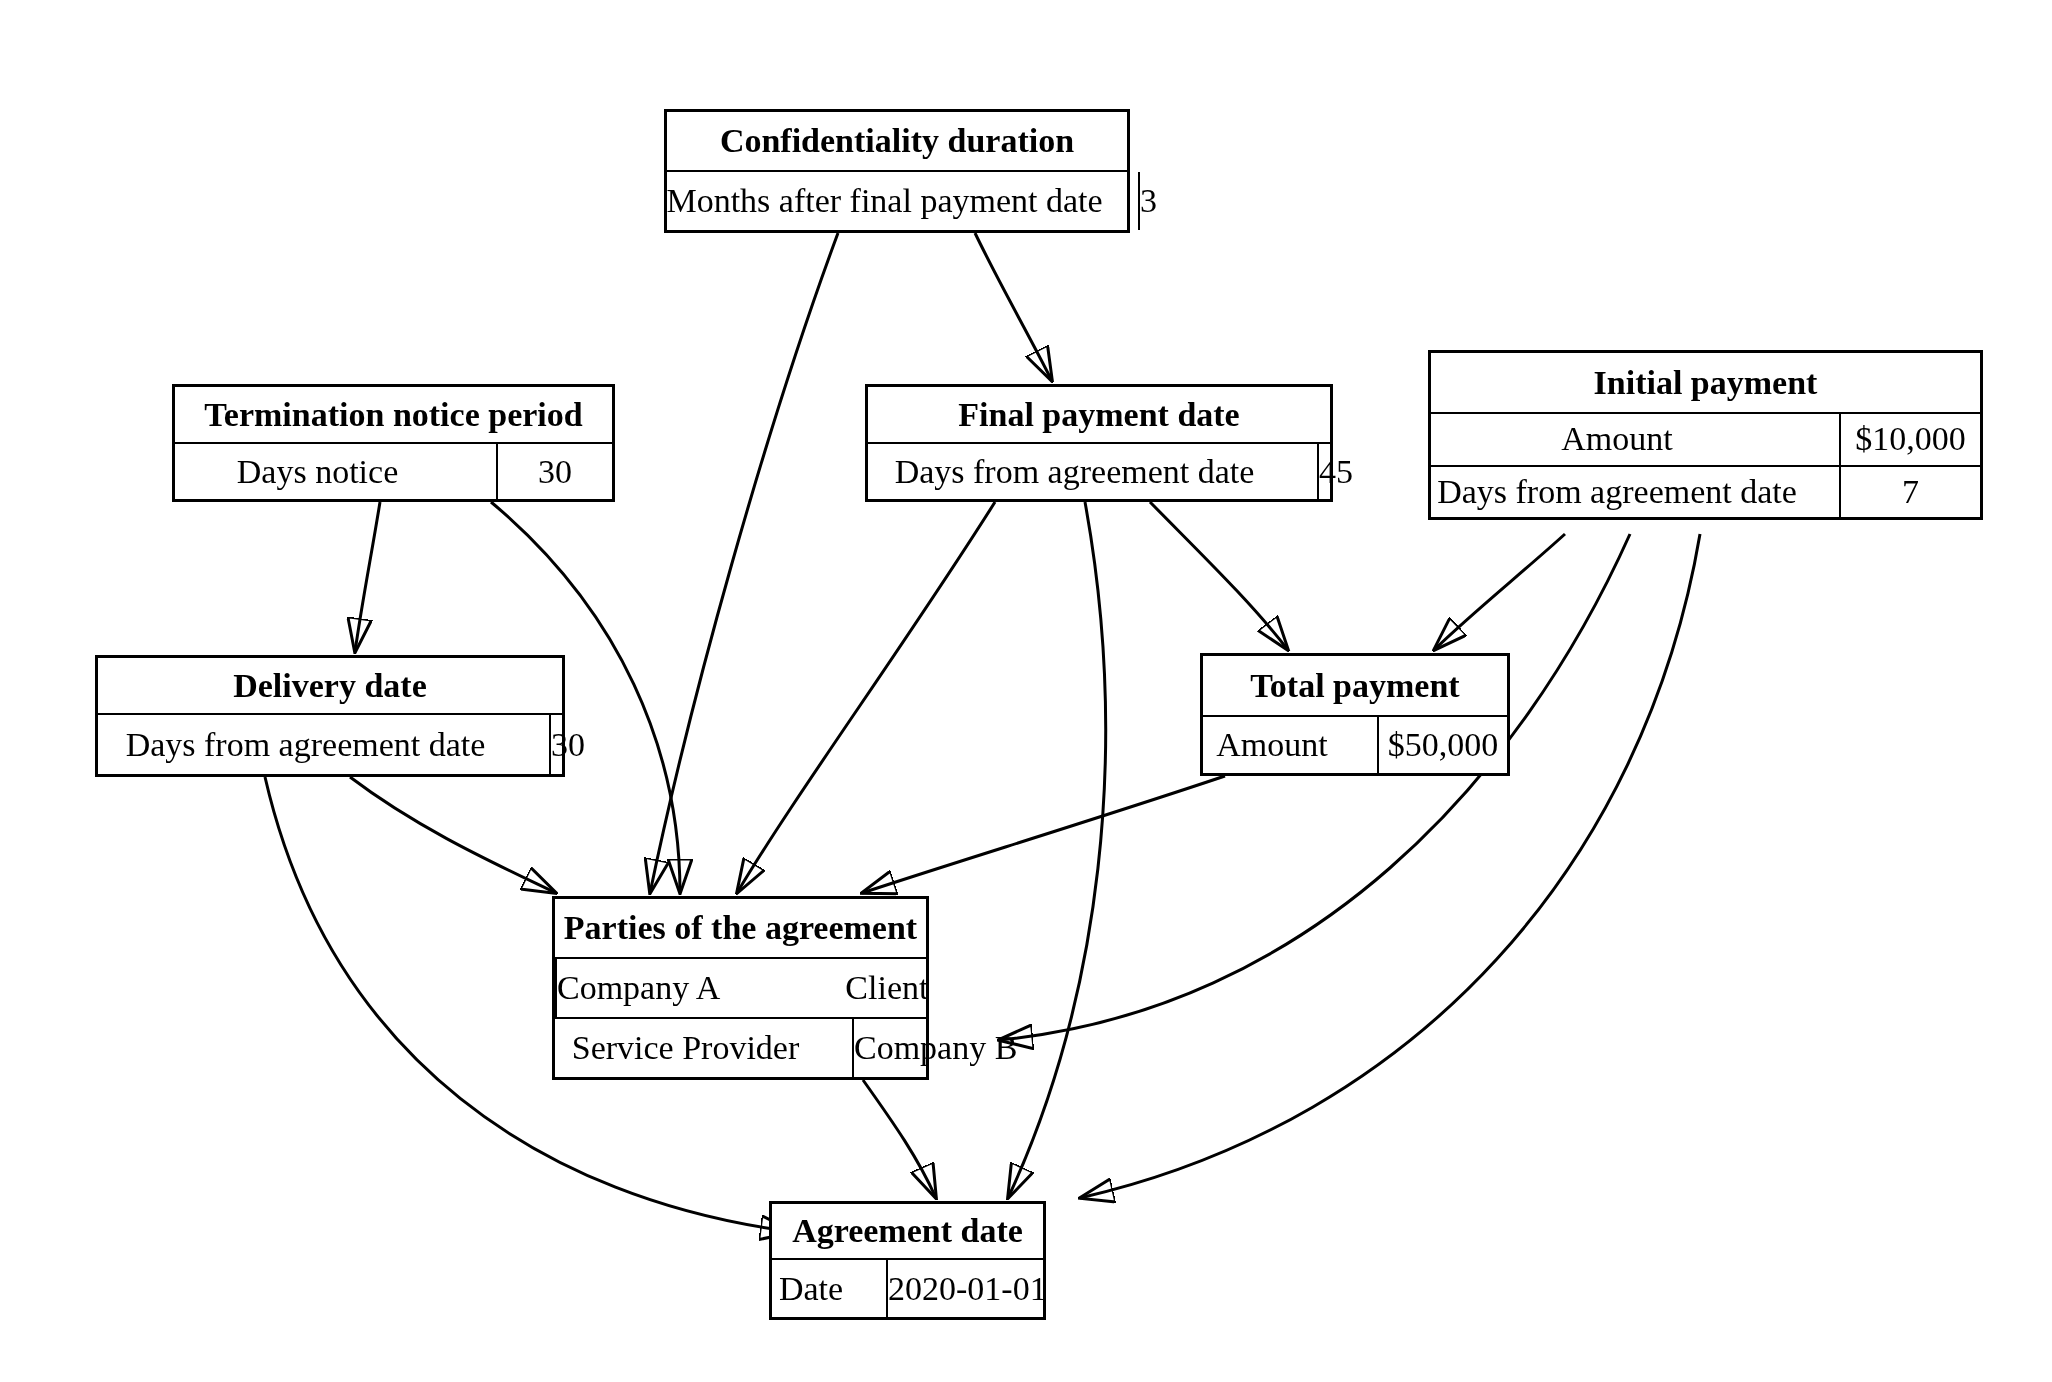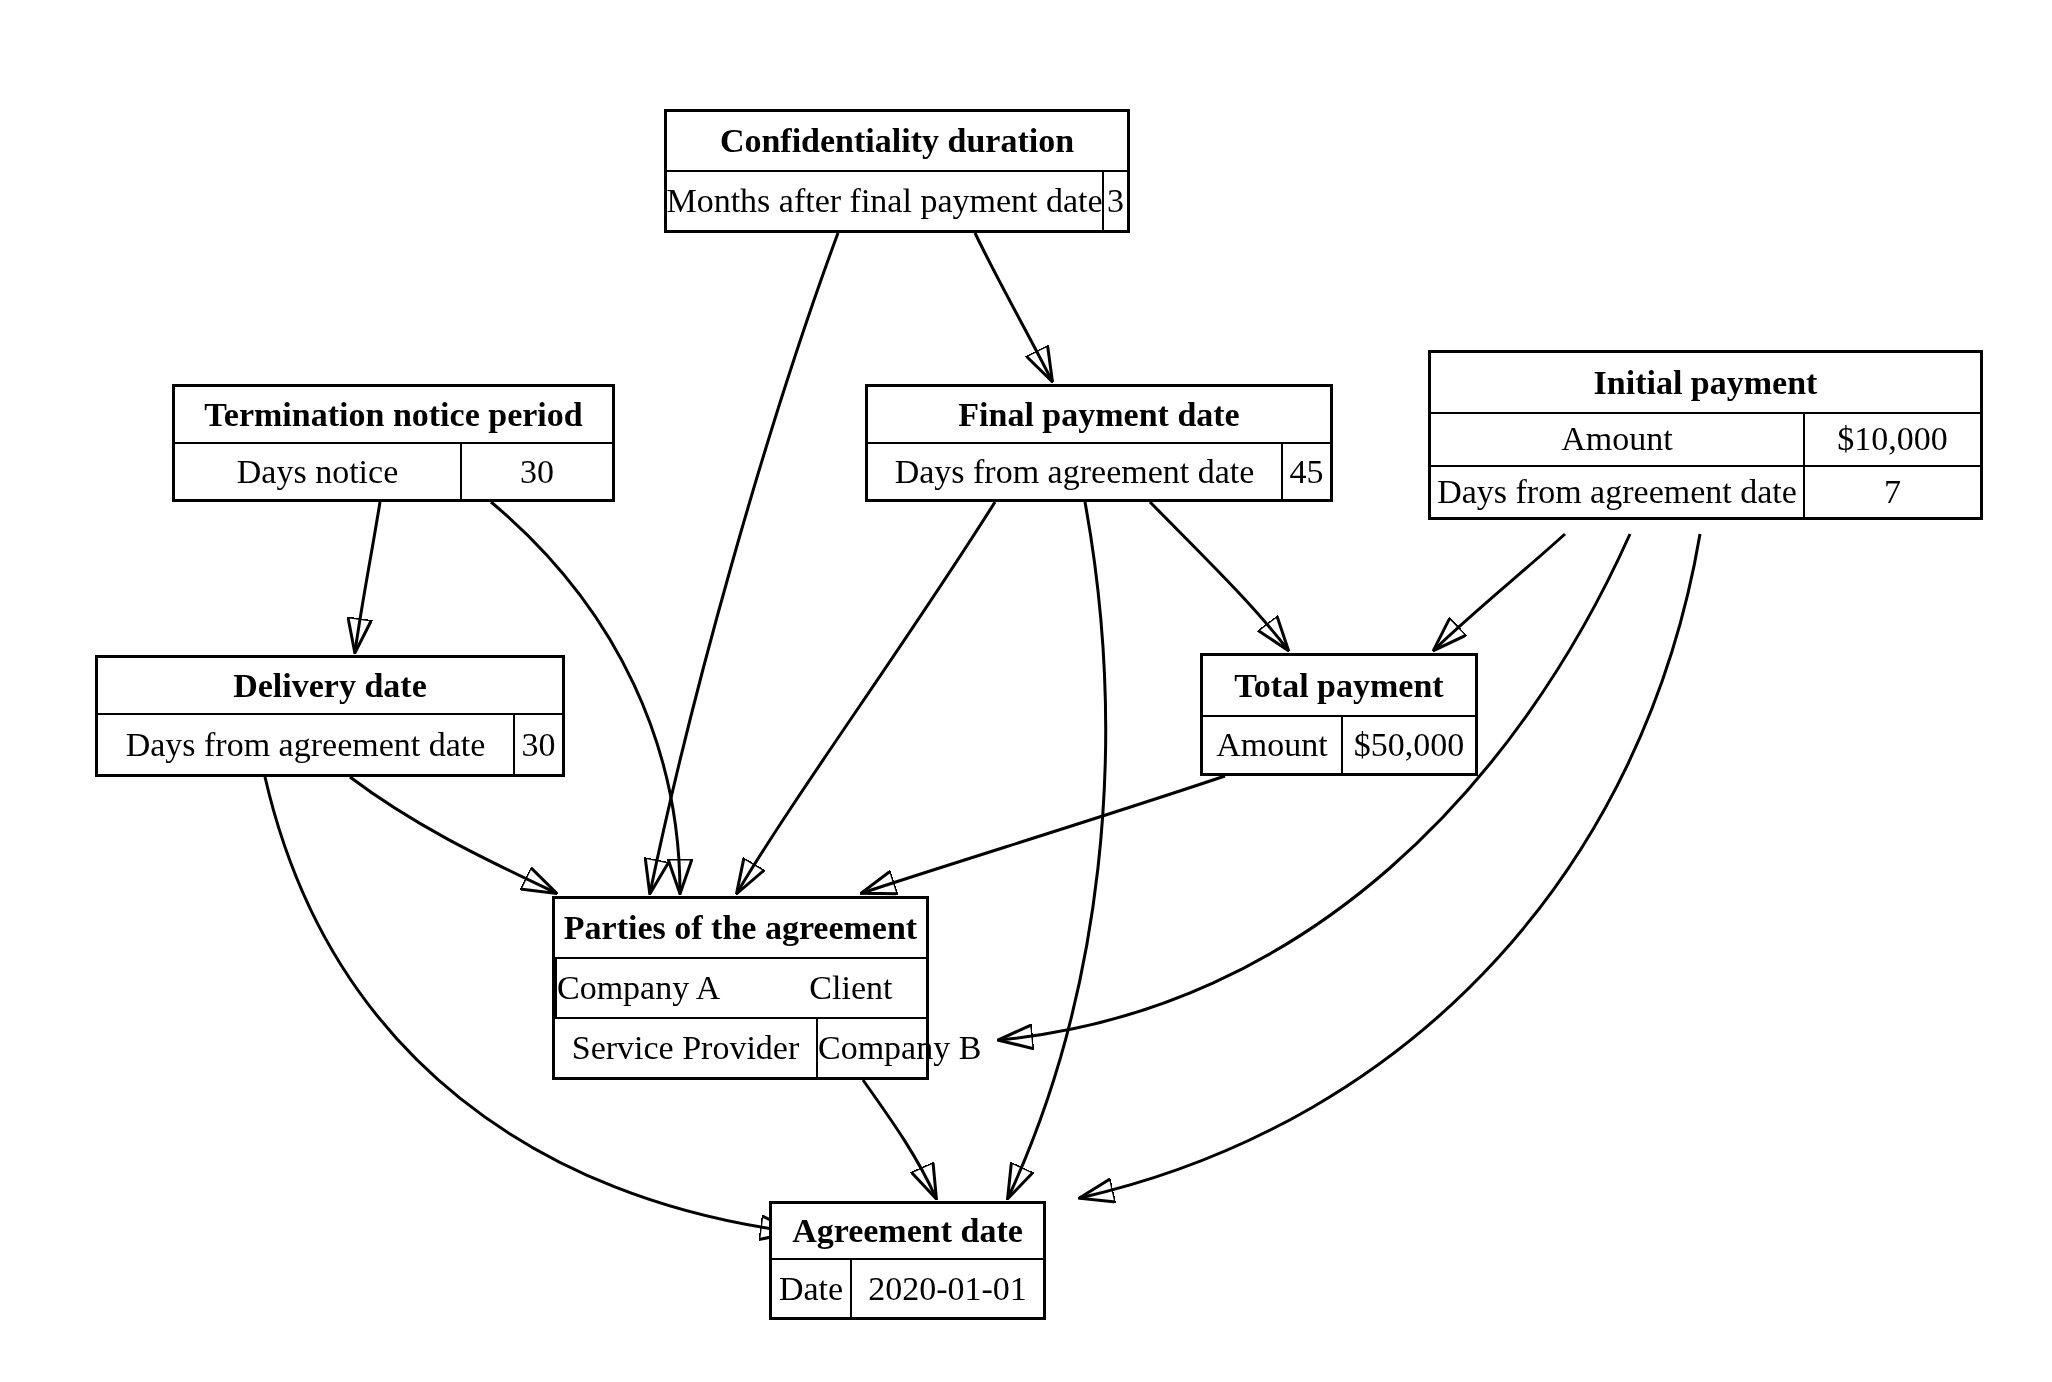--- a/index.html
+++ b/index.html
@@ -23,20 +23,21 @@
   .node .title{
     display:flex;align-items:center;justify-content:center;
     font-weight:bold;font-size:34px;line-height:1;
     white-space:nowrap;
     border-radius:27px;
   }
   .node .row{
     display:flex;flex-direction:row;
     border-top:2px solid #000000;
     flex:1 1 auto;
+    gap:36px;
   }
   .node .cell{
     display:flex;align-items:center;justify-content:center;
     font-size:34px;line-height:1;white-space:nowrap;
     box-sizing:border-box;
   }
   .node .cell.value{border-left:2px solid #000000;flex:1 1 auto;}
   .node .cell.label{flex:0 0 auto;}
 </style>
 </head>
@@ -103,21 +104,21 @@
   </div>
 
   <div class="node" style="left:95px;top:655px;width:470px;height:122px">
     <div class="title" style="flex:0 0 55px">Delivery date</div>
     <div class="row">
       <div class="cell label" style="width:415px">Days from agreement date</div>
       <div class="cell value">30</div>
     </div>
   </div>
 
-  <div class="node" style="left:1200px;top:653px;width:278px;height:123px">
+  <div class="node" style="left:1200px;top:653px;width:310px;height:123px">
     <div class="title" style="flex:0 0 59px">Total payment</div>
     <div class="row">
       <div class="cell label" style="width:138px">Amount</div>
       <div class="cell value">$50,000</div>
     </div>
   </div>
 
   <div class="node" style="left:552px;top:896px;width:377px;height:184px">
     <div class="title" style="flex:0 0 58px">Parties of the agreement</div>
     <div class="row">

